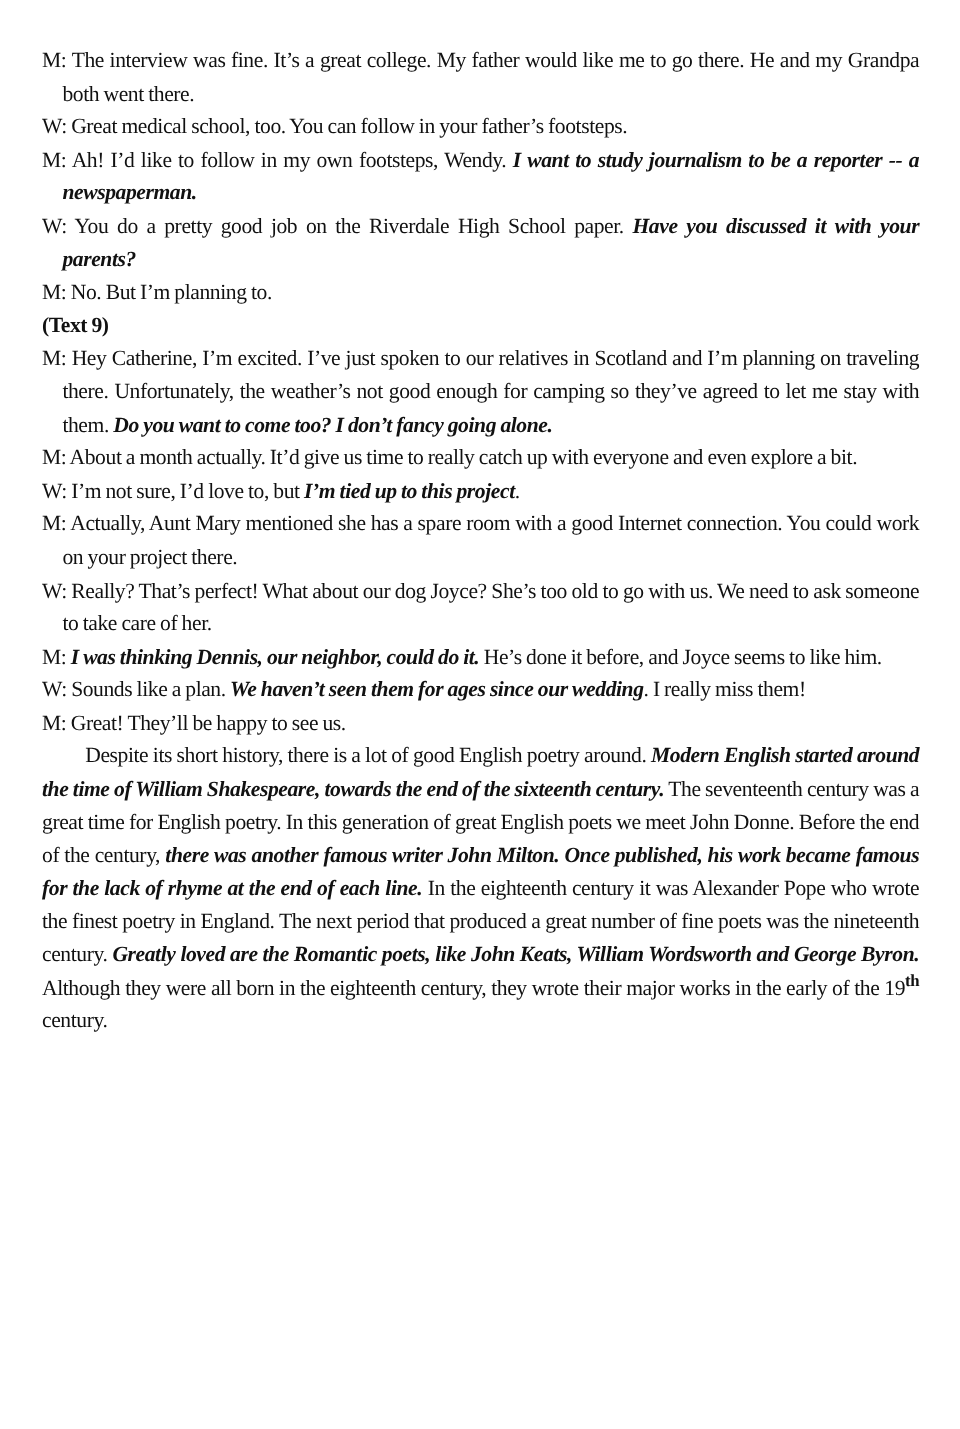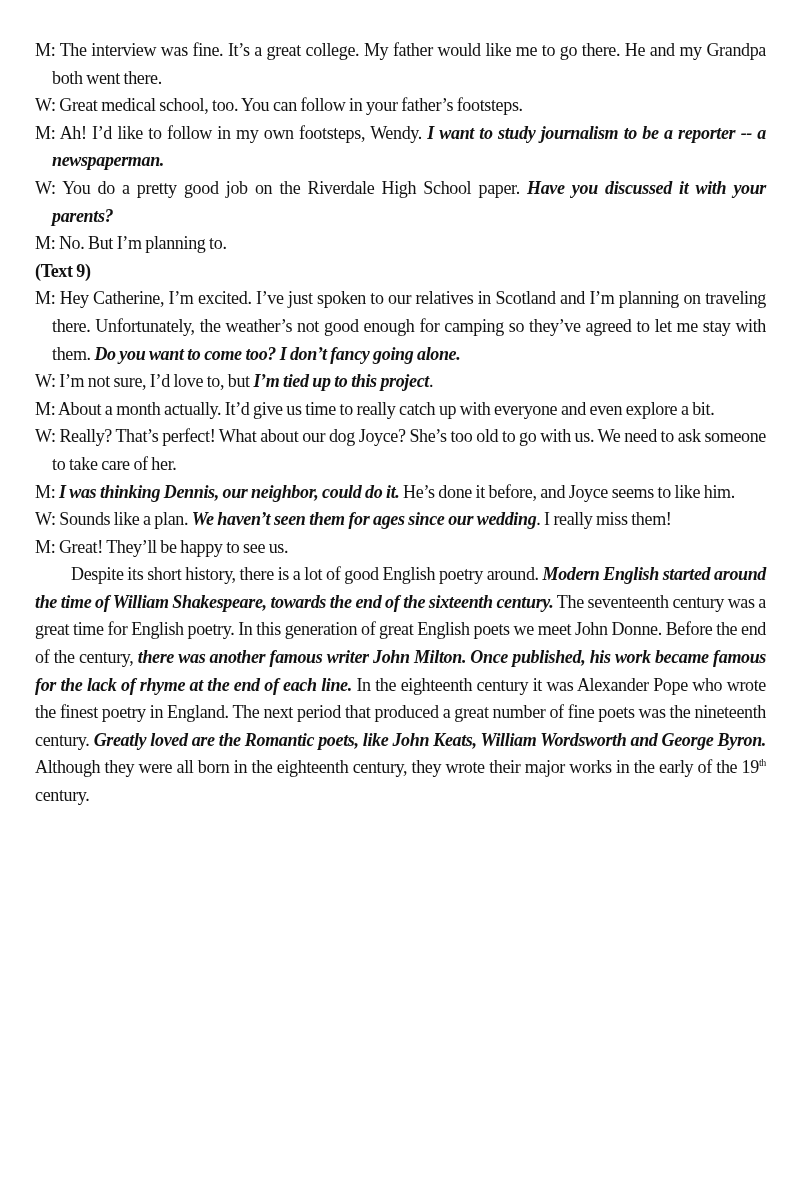--- a/index.html
+++ b/index.html
@@ -25,37 +25,38 @@
   .heading {
     font-weight: bold;
     margin: 0;
   }
   .para {
     text-align: justify;
     text-indent: 36px;
     margin: 0;
   }
   .em { font-weight: bold; font-style: italic; }
-  sup { font-size: 10px; line-height: 0; vertical-align: 7px; }
+  sup { font-size: 14px; line-height: 0; vertical-align: 7px; font-weight: bold; }
 </style>
 </head>
 <body>
 
 <div class="page">
   <div id="dialogue-a">
       <p class="line"><span>M:</span><span> The interview was fine. It’s a great college. My father would like me to go there. He and my Grandpa both went there.</span></p>
       <p class="line"><span>W:</span><span> Great medical school, too. You can follow in your father’s footsteps.</span></p>
       <p class="line"><span>M:</span><span> Ah! I’d like to follow in my own footsteps, Wendy. </span><span class="em">I want to study journalism to be a reporter -- a newspaperman.</span></p>
       <p class="line"><span>W:</span><span> You do a pretty good job on the Riverdale High School paper. </span><span class="em">Have you discussed it with your parents?</span></p>
       <p class="line"><span>M:</span><span> No. But I’m planning to.</span></p>
     </div>
   <p class="heading">(Text 9)</p>
   <div id="dialogue-b">
       <p class="line"><span>M:</span><span> Hey Catherine, I’m excited. I’ve just spoken to our relatives in Scotland and I’m planning on traveling there. Unfortunately, the weather’s not good enough for camping so they’ve agreed to let me stay with them. </span><span class="em">Do you want to come too? I don’t fancy going alone.</span></p>
+      <p class="line"><span>M:</span><span> About a month actually. It’d give us time to really catch up with everyone and even explore a bit.</span></p>
       <p class="line"><span>W:</span><span> I’m not sure, I’d love to, but </span><span class="em">I’m tied up to this project</span><span>.</span></p>
-      <p class="line"><span>M:</span><span> About a month actually. It’d give us time to really catch up with everyone and even explore a bit.</span></p>
+      <p class="line"><span>M:</span><span> Actually, Aunt Mary mentioned she has a spare room with a good Internet connection. You could work on your project there.</span></p>
       <p class="line"><span>W:</span><span> Really? That’s perfect! What about our dog Joyce? She’s too old to go with us. We need to ask someone to take care of her.</span></p>
       <p class="line"><span>M:</span><span> </span><span class="em">I was thinking Dennis, our neighbor, could do it.</span><span> He’s done it before, and Joyce seems to like him.</span></p>
       <p class="line"><span>W:</span><span> Sounds like a plan. </span><span class="em">We haven’t seen them for ages since our wedding</span><span>. I really miss them!</span></p>
       <p class="line"><span>M:</span><span> Great! They’ll be happy to see us.</span></p>
     </div>
   <p class="para" id="text10-para"><span>Despite its short history, there is a lot of good English poetry around. </span><span class="em">Modern English started around the time of William Shakespeare, towards the end of the sixteenth century.</span><span> The seventeenth century was a great time for English poetry. In this generation of great English poets we meet John Donne. Before the end of the century, </span><span class="em">there was another famous writer John Milton. Once published, his work became famous for the lack of rhyme at the end of each line.</span><span> In the eighteenth century it was Alexander Pope who wrote the finest poetry in England. The next period that produced a great number of fine poets was the nineteenth century. </span><span class="em">Greatly loved are the Romantic poets, like John Keats, William Wordsworth and George Byron.</span><span> Although they were all born in the eighteenth century, they wrote their major works in the early of the 19</span><sup>th</sup><span> century.</span></p>
 </div>
 
 </body></html>

